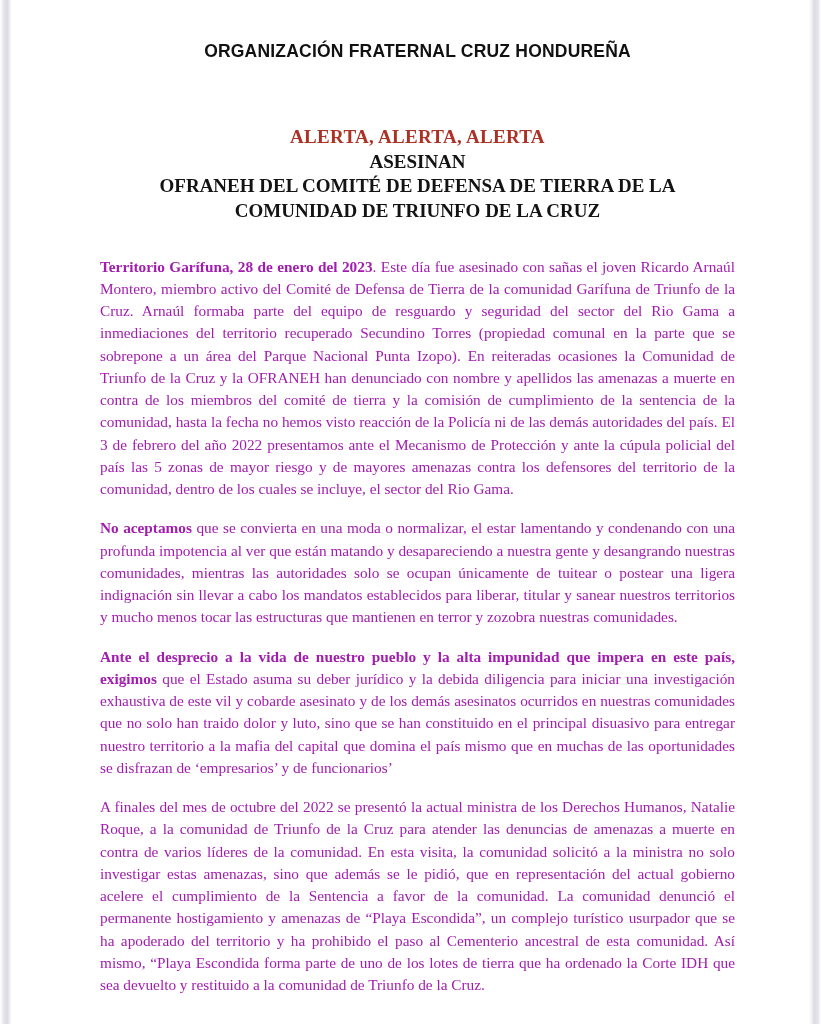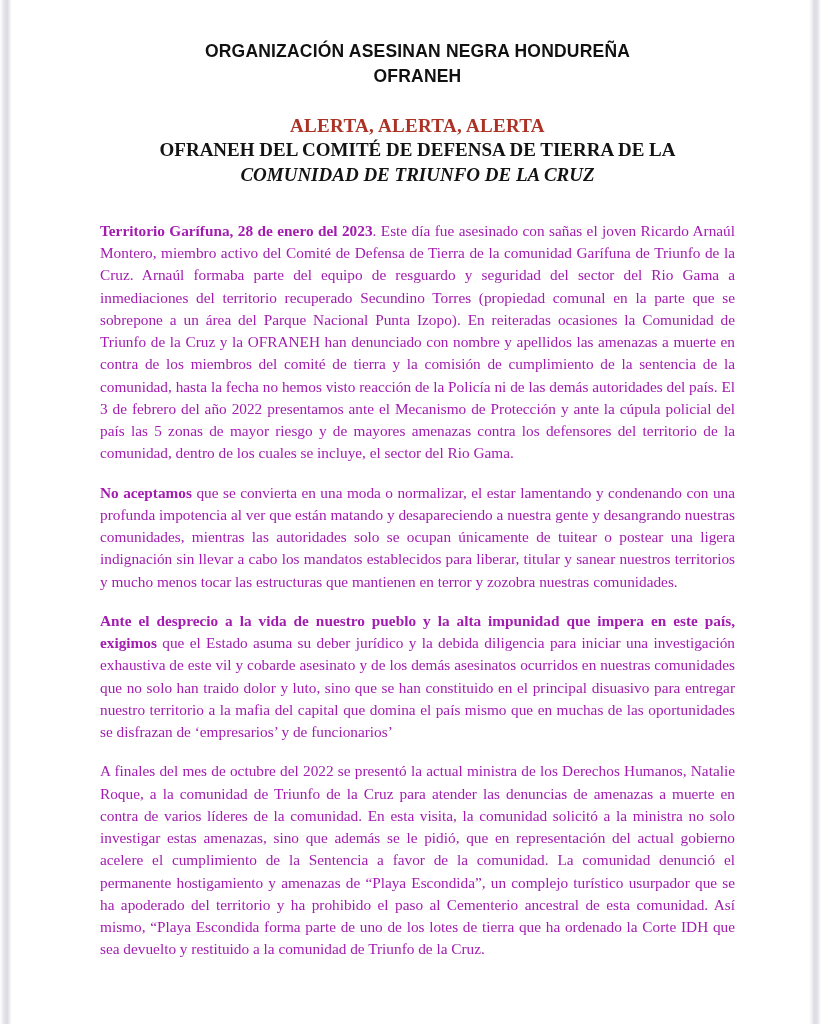--- a/index.html
+++ b/index.html
@@ -64,31 +64,31 @@
   }
   .letterhead .org-line-1 { display: block; padding-top: 39px; }
   .letterhead .org-line-2 { display: block; }
 
   
   .headline {
     text-align: center;
     font-weight: bold;
     font-size: 19px;
     line-height: 1.30;
-    margin-top: 25px;
+    margin-top: 61px;
     color: #131313;
   }
   .headline .alert-line {
     display: block;
     color: #ad3226;
     letter-spacing: 0.3px;
   }
   .headline .verb-line { display: block; }
   .headline .subject-line-1 { display: block; }
-  .headline .subject-line-2 { display: block; font-style: italic; }
+  .headline .subject-line-2 { display: block; }
 
   
   .body-block { margin-top: 32px; }
 
   p.para {
     margin: 0 0 17px 0;
     font-size: 15.3px;
     line-height: 1.455;
     text-align: justify;
     text-justify: inter-word;
@@ -102,26 +102,26 @@
 </head>
 <body>
 
 <div class="edge-band left"></div>
 <div class="edge-band right"></div>
 
 <div class="page">
   <div class="content">
 
     <header class="letterhead">
-      <span class="org-line-1">ORGANIZACIÓN ASESINAN NEGRA HONDUREÑA</span>
-      <span class="org-line-2">OFRANEH</span>
+      <span class="org-line-1">ORGANIZACIÓN FRATERNAL CRUZ HONDUREÑA</span>
     </header>
 
     <div class="headline">
       <span class="alert-line">ALERTA, ALERTA, ALERTA</span>
+      <span class="verb-line">ASESINAN</span>
       <span class="subject-line-1">OFRANEH DEL COMITÉ DE DEFENSA DE TIERRA DE LA</span>
       <span class="subject-line-2">COMUNIDAD DE TRIUNFO DE LA CRUZ</span>
     </div>
 
     <section class="body-block">
 
       <p class="para"><span class="lead">Territorio Garífuna, 28 de enero del 2023</span><span>. Este día fue asesinado con sañas el joven Ricardo Arnaúl Montero, miembro activo del Comité de Defensa de Tierra de la comunidad Garífuna de Triunfo de la Cruz. Arnaúl formaba parte del equipo de resguardo y seguridad del sector del Rio Gama a inmediaciones del territorio recuperado Secundino Torres (propiedad comunal en la parte que se sobrepone a un área del Parque Nacional Punta Izopo). En reiteradas ocasiones la Comunidad de Triunfo de la Cruz y la OFRANEH han denunciado con nombre y apellidos las amenazas a muerte en contra de los miembros del comité de tierra y la comisión de cumplimiento de la sentencia de la comunidad, hasta la fecha no hemos visto reacción de la Policía ni de las demás autoridades del país. El 3 de febrero del año 2022 presentamos ante el Mecanismo de Protección y ante la cúpula policial del país las 5 zonas de mayor riesgo y de mayores amenazas contra los defensores del territorio de la comunidad, dentro de los cuales se incluye, el sector del Rio Gama.</span></p>
 
       <p class="para"><span class="lead">No aceptamos</span><span> que se convierta en una moda o normalizar, el estar lamentando y condenando con una profunda impotencia al ver que están matando y desapareciendo a nuestra gente y desangrando nuestras comunidades, mientras las autoridades solo se ocupan únicamente de tuitear o postear una ligera indignación sin llevar a cabo los mandatos establecidos para liberar, titular y sanear nuestros territorios y mucho menos tocar las estructuras que mantienen en terror y zozobra nuestras comunidades.</span></p>
 

